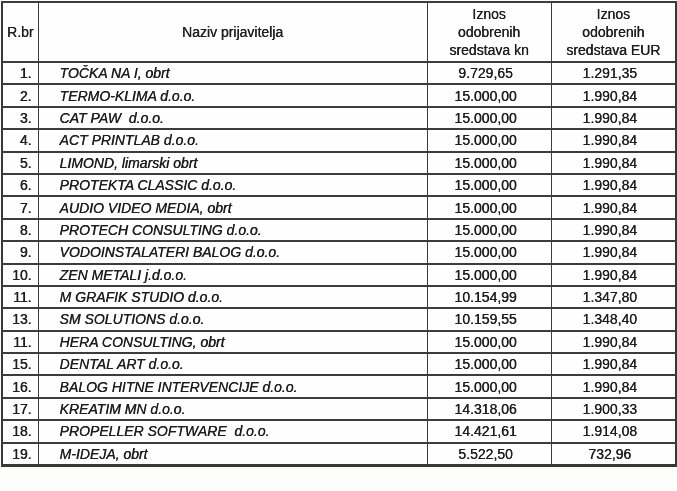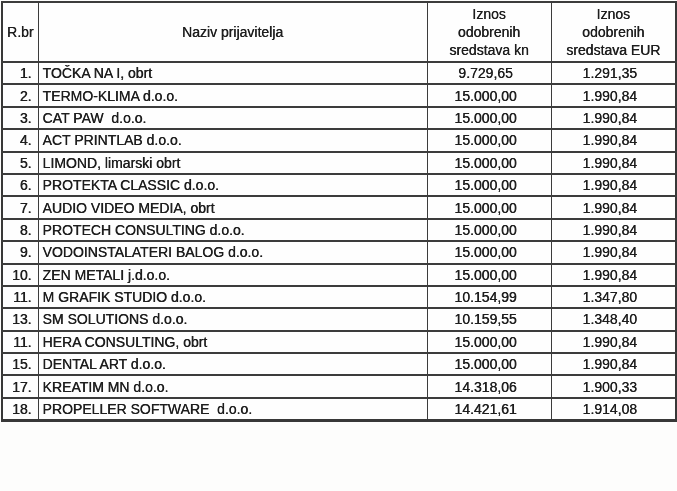--- a/index.html
+++ b/index.html
@@ -45,21 +45,21 @@
     font-weight: normal;
     text-align: center;
     vertical-align: middle;
     line-height: 18px;
   }
   th.multi { white-space: pre-line; }
 
   tbody tr { height: 22.4px; }
   td { vertical-align: middle; }
   td.num  { text-align: right; padding-right: 6px; }
-  td.name { text-align: left;  padding-left: 4px; white-space: pre; }
+  td.name { text-align: left;  padding-left: 21px; white-space: pre; font-style: italic; }
   td.amt  { text-align: center; padding-right: 7px; }
 </style>
 </head>
 <body>
 
 <div class="page">
   <table class="grant">
     <colgroup>
       <col class="c-rbr">
       <col class="c-name">
@@ -158,26 +158,38 @@
         <td class="amt">15.000,00</td>
         <td class="amt">1.990,84</td>
       </tr>
         <tr>
         <td class="num">15.</td>
         <td class="name">DENTAL ART d.o.o.</td>
         <td class="amt">15.000,00</td>
         <td class="amt">1.990,84</td>
       </tr>
         <tr>
+        <td class="num">16.</td>
+        <td class="name">BALOG HITNE INTERVENCIJE d.o.o.</td>
+        <td class="amt">15.000,00</td>
+        <td class="amt">1.990,84</td>
+      </tr>
+        <tr>
         <td class="num">17.</td>
         <td class="name">KREATIM MN d.o.o.</td>
         <td class="amt">14.318,06</td>
         <td class="amt">1.900,33</td>
       </tr>
         <tr>
         <td class="num">18.</td>
         <td class="name">PROPELLER SOFTWARE  d.o.o.</td>
         <td class="amt">14.421,61</td>
         <td class="amt">1.914,08</td>
       </tr>
+        <tr>
+        <td class="num">19.</td>
+        <td class="name">M-IDEJA, obrt</td>
+        <td class="amt">5.522,50</td>
+        <td class="amt">732,96</td>
+      </tr>
       </tbody>
   </table>
 </div>
 
 </body></html>

